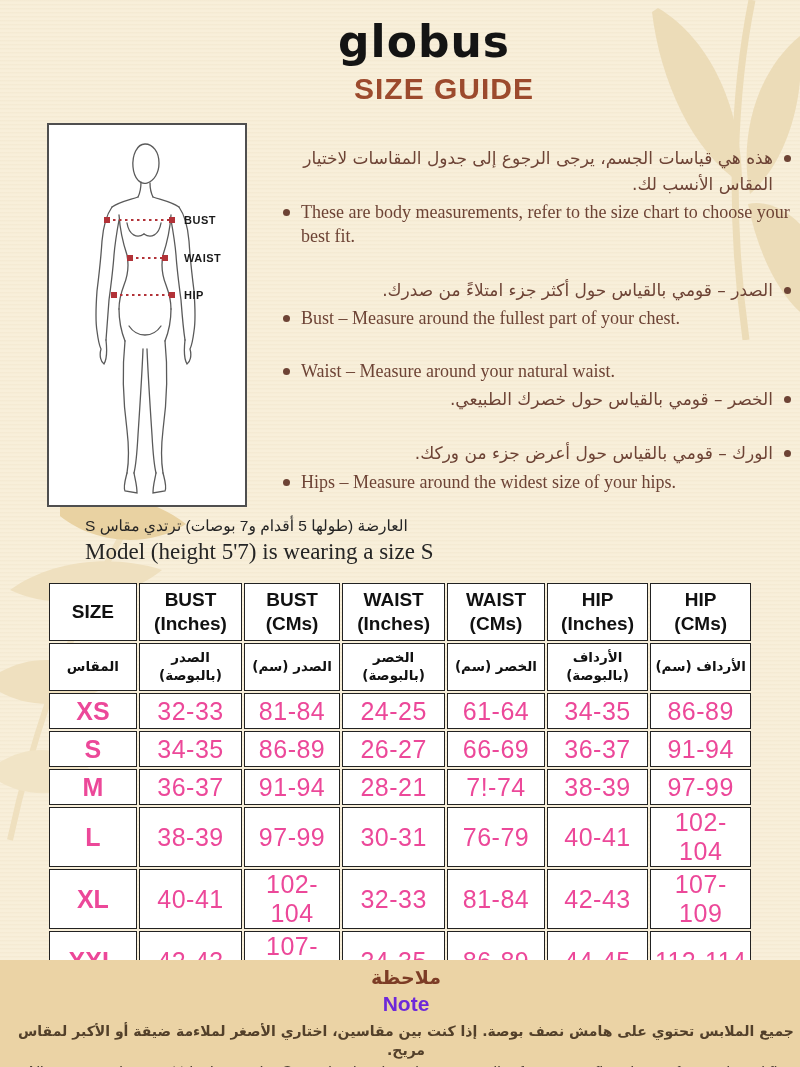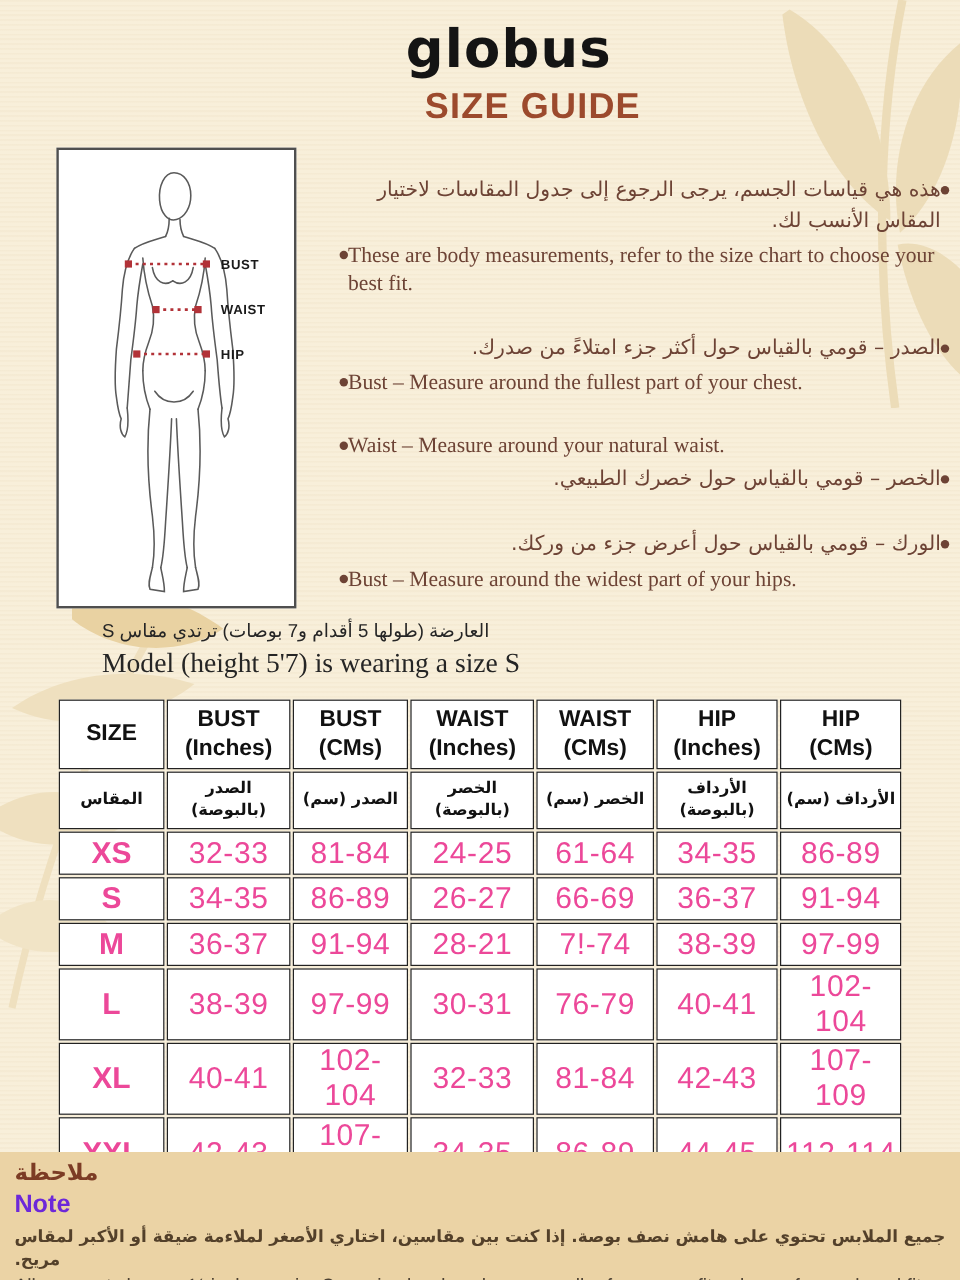--- a/index.html
+++ b/index.html
@@ -28,21 +28,21 @@
   
   .diagram-box{
     position:absolute;left:47px;top:123px;width:200px;height:384px;
     background:#ffffff;border:2px solid #4f4f4f;box-sizing:border-box;
   }
   
   .instructions{
     position:absolute;left:283px;top:146px;width:508px;
   }
   .group{margin-bottom:29px;}
-  .li{display:flex;align-items:flex-start;margin-bottom:3px;}
+  .li{display:flex;gap:11px;align-items:flex-start;margin-bottom:3px;}
   .li .dot{width:7px;height:7px;border-radius:50%;background:#6d4335;margin-top:9px;flex:none;}
   .li.ar{font-family:"DejaVu Sans", sans-serif;font-size:17px;line-height:1.5;color:#6d4335;}
   .li.en{font-family:"Liberation Serif", serif;font-size:18px;line-height:1.35;color:#6d4335;}
   
   .model-note{position:absolute;left:85px;top:517px;width:420px;text-align:left;}
   .model-note .ar{display:block;direction:rtl;text-align:left;font-family:Liberation Sans, sans-serif;font-size:15.5px;color:#252525;margin-bottom:4px;}
   .model-note .en{display:block;font-family:"Liberation Serif", serif;font-size:23px;color:#252525;}
   
   .size-table{
     position:absolute;left:47px;top:581px;width:706px;
@@ -52,21 +52,21 @@
     background:#ffffff;border:1.5px solid #222222;
     text-align:center;vertical-align:middle;padding:0 2px;
   }
   .size-table tr.hdr-en td{height:56px;font-weight:700;font-size:19px;line-height:1.25;color:#111;}
   .size-table tr.hdr-ar td{height:46px;font-weight:700;font-size:13.5px;line-height:1.3;color:#111;font-family:"DejaVu Sans", sans-serif;direction:rtl;}
   .size-table tr.data td{height:34px;font-size:25px;font-weight:500;color:#ec4899;letter-spacing:0.5px;}
   .size-table tr.data td.size-cell{font-weight:700;letter-spacing:0;}
   
   .note{
     position:absolute;left:0;top:960px;width:800px;height:107px;
-    background:#ebd3a5;text-align:left;box-sizing:border-box;padding-top:5px;padding-left:12px;
+    background:#ebd3a5;text-align:center;box-sizing:border-box;padding-top:5px;padding-left:12px;
   }
   .note .h-ar{font-family:"DejaVu Sans", sans-serif;font-size:19px;font-weight:700;color:#7c3c25;line-height:1.3;}
   .note .h-en{font-size:21px;font-weight:800;color:#6d28d9;line-height:1.2;margin-top:1px;}
   .note .b-ar{direction:rtl;font-family:"DejaVu Sans", sans-serif;font-size:14px;font-weight:700;color:#53402a;margin-top:6px;line-height:1.4;}
   .note .b-en{font-size:16px;font-weight:500;color:#4d4132;margin-top:3px;}
 </style>
 </head>
 <body>
 
 <div class="page">
@@ -181,21 +181,21 @@
         <span>الخصر – قومي بالقياس حول خصرك الطبيعي.</span>
       </div>
     </div>
     <div class="group">
       <div class="li ar" dir="rtl">
         <span class="dot"></span>
         <span>الورك – قومي بالقياس حول أعرض جزء من وركك.</span>
       </div>
       <div class="li en">
         <span class="dot"></span>
-        <span>Bust – Measure around the widest part of your hips.</span>
+        <span>Hips – Measure around the widest size of your hips.</span>
       </div>
     </div>
   </div>
 
   <div class="model-note">
     <span class="ar">العارضة (طولها 5 أقدام و7 بوصات) ترتدي مقاس S</span>
     <span class="en">Model (height 5'7) is wearing a size S</span>
   </div>
 
   <table class="size-table">

